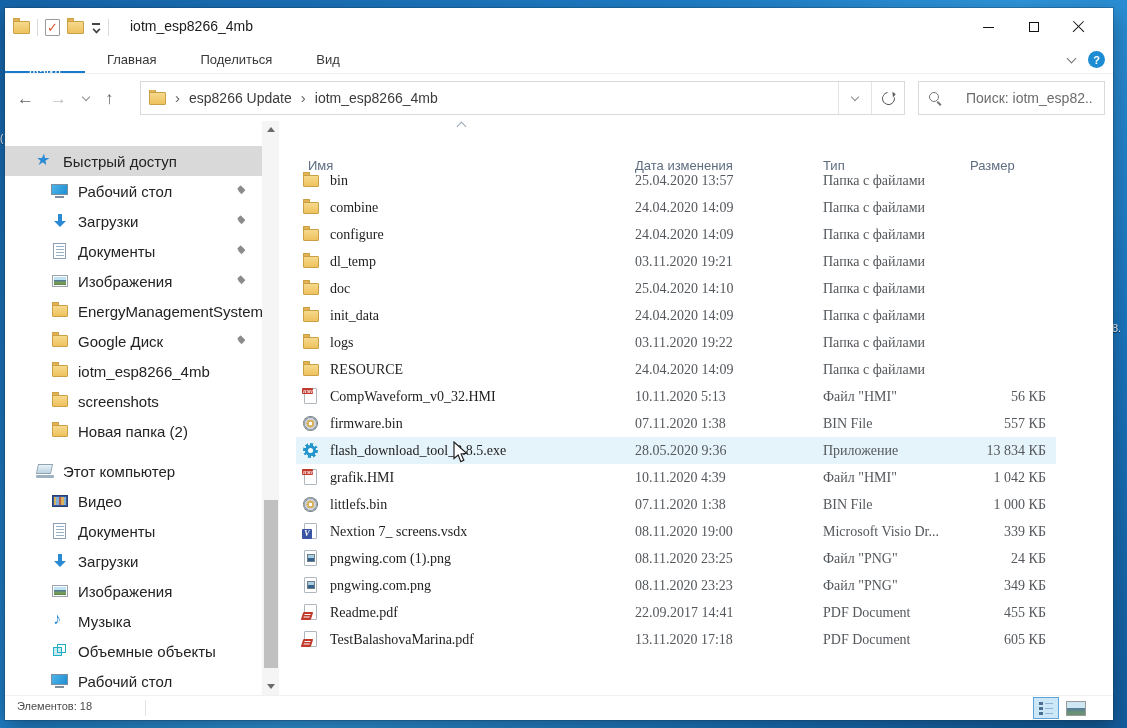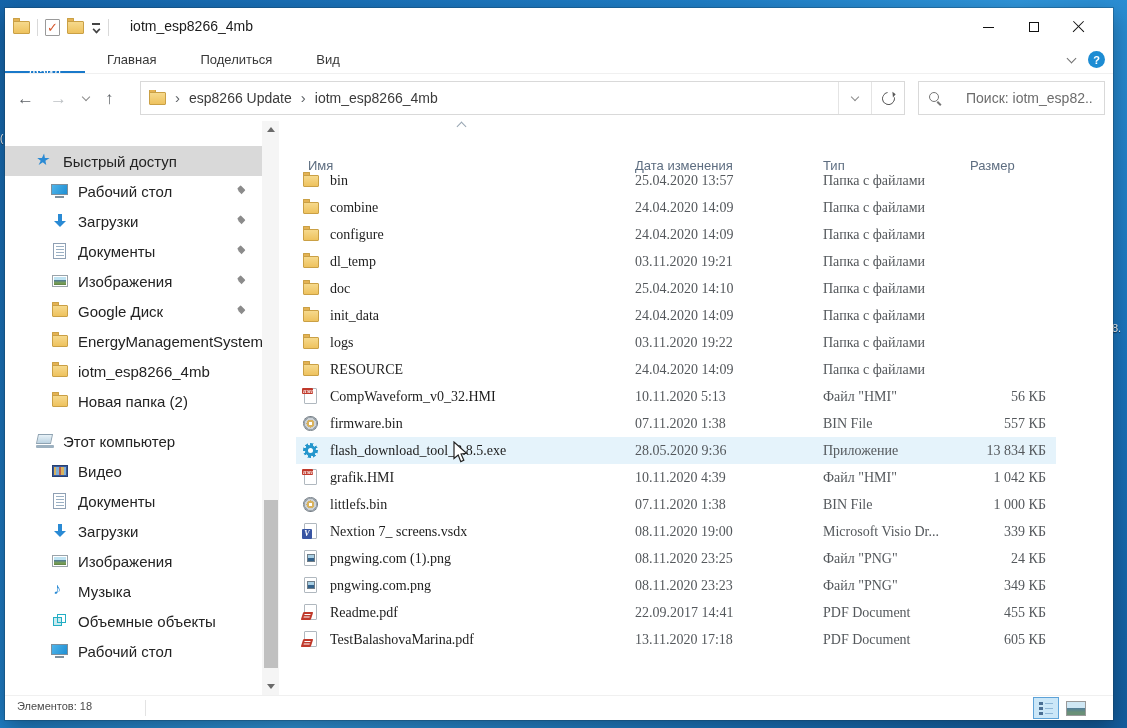--- a/index.html
+++ b/index.html
@@ -288,37 +288,45 @@
             <i class="b"></i>
           </span>
     <span class="si-label">Изображения</span>
     <span class="pin"></span>
   </div>
         <div class="sitem lv1">
     <span class="si-icon si-folder">
             <i class="a"></i>
             <i class="b"></i>
           </span>
+    <span class="si-label">EnergyManagementSystemN</span>
+
+  </div>
+        <div class="sitem lv1">
+    <span class="si-icon si-folder">
+            <i class="a"></i>
+            <i class="b"></i>
+          </span>
     <span class="si-label">Google Диск</span>
     <span class="pin"></span>
   </div>
         <div class="sitem lv1">
     <span class="si-icon si-folder">
             <i class="a"></i>
             <i class="b"></i>
           </span>
-    <span class="si-label">EnergyManagementSystemN</span>
+    <span class="si-label">iotm_esp8266_4mb</span>
 
   </div>
         <div class="sitem lv1">
     <span class="si-icon si-folder">
             <i class="a"></i>
             <i class="b"></i>
           </span>
-    <span class="si-label">iotm_esp8266_4mb</span>
+    <span class="si-label">screenshots</span>
 
   </div>
         <div class="sitem lv1">
     <span class="si-icon si-folder">
             <i class="a"></i>
             <i class="b"></i>
           </span>
     <span class="si-label">Новая папка (2)</span>
 
   </div>

